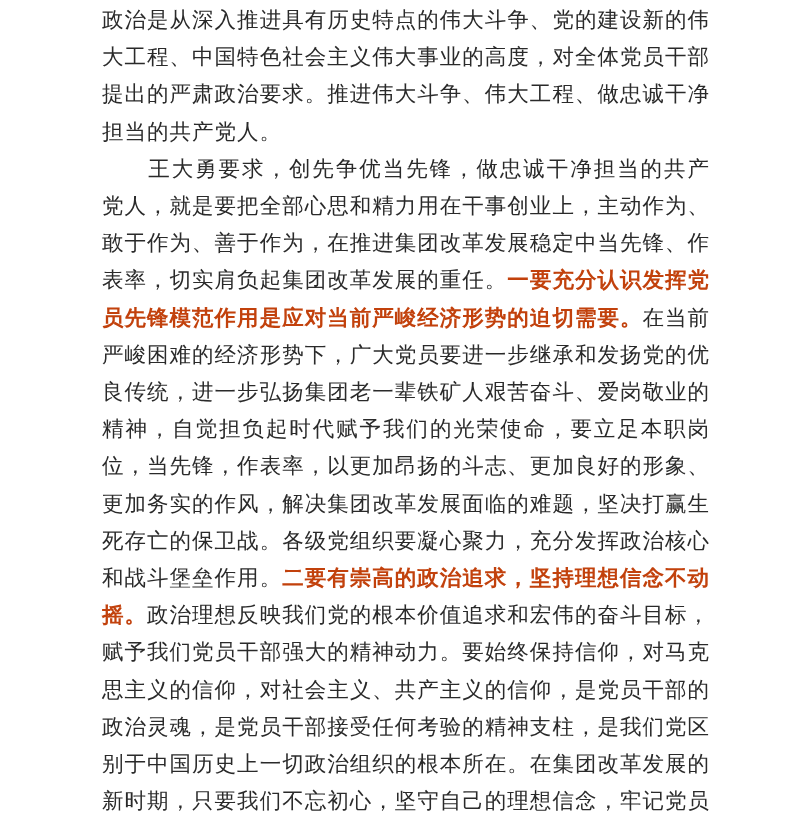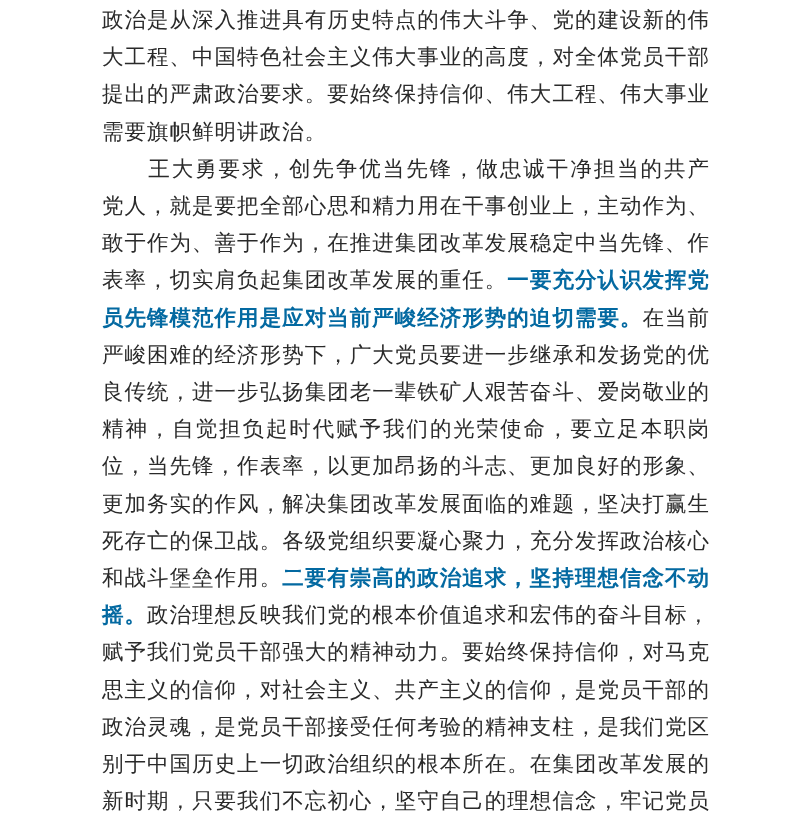--- a/index.html
+++ b/index.html
@@ -30,27 +30,27 @@
   }
   p.para {
     margin: 0;
     padding: 0;
   }
   p.para.indent {
     text-indent: 2.15em;
   }
   .run-bold {
     font-weight: 700;
-    color: #0369a1;
+    color: #c2410c;
   }
 </style>
 </head>
 <body>
 
 <div class="page">
   <div class="doc-body">
 
-    <p class="para"><span>政治是从深入推进具有历史特点的伟大斗争、党的建设新的伟大工程、中国特色社会主义伟大事业的高度，对全体党员干部提出的严肃政治要求。要始终保持信仰、伟大工程、伟大事业需要旗帜鲜明讲政治。</span></p>
+    <p class="para"><span>政治是从深入推进具有历史特点的伟大斗争、党的建设新的伟大工程、中国特色社会主义伟大事业的高度，对全体党员干部提出的严肃政治要求。推进伟大斗争、伟大工程、做忠诚干净担当的共产党人。</span></p>
 
     <p class="para indent"><span>王大勇要求，创先争优当先锋，做忠诚干净担当的共产党人，就是要把全部心思和精力用在干事创业上，主动作为、敢于作为、善于作为，在推进集团改革发展稳定中当先锋、作表率，切实肩负起集团改革发展的重任。</span><span class="run-bold">一要充分认识发挥党员先锋模范作用是应对当前严峻经济形势的迫切需要。</span><span>在当前严峻困难的经济形势下，广大党员要进一步继承和发扬党的优良传统，进一步弘扬集团老一辈铁矿人艰苦奋斗、爱岗敬业的精神，自觉担负起时代赋予我们的光荣使命，要立足本职岗位，当先锋，作表率，以更加昂扬的斗志、更加良好的形象、更加务实的作风，解决集团改革发展面临的难题，坚决打赢生死存亡的保卫战。各级党组织要凝心聚力，充分发挥政治核心和战斗堡垒作用。</span><span class="run-bold">二要有崇高的政治追求，坚持理想信念不动摇。</span><span>政治理想反映我们党的根本价值追求和宏伟的奋斗目标，赋予我们党员干部强大的精神动力。要始终保持信仰，对马克思主义的信仰，对社会主义、共产主义的信仰，是党员干部的政治灵魂，是党员干部接受任何考验的精神支柱，是我们党区别于中国历史上一切政治组织的根本所在。在集团改革发展的新时期，只要我们不忘初心，坚守自己的理想信念，牢记党员身份，始终紧紧围绕在集团党委周围，同心同德、</span></p>
 
   </div>
 </div>
 
 </body></html>

